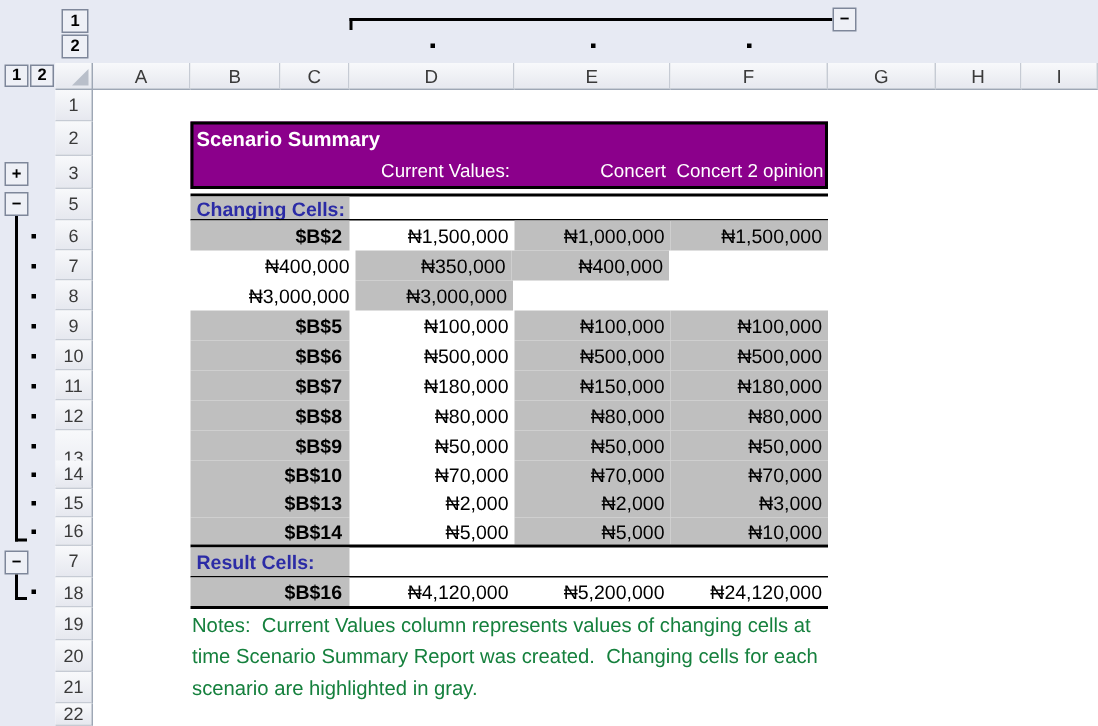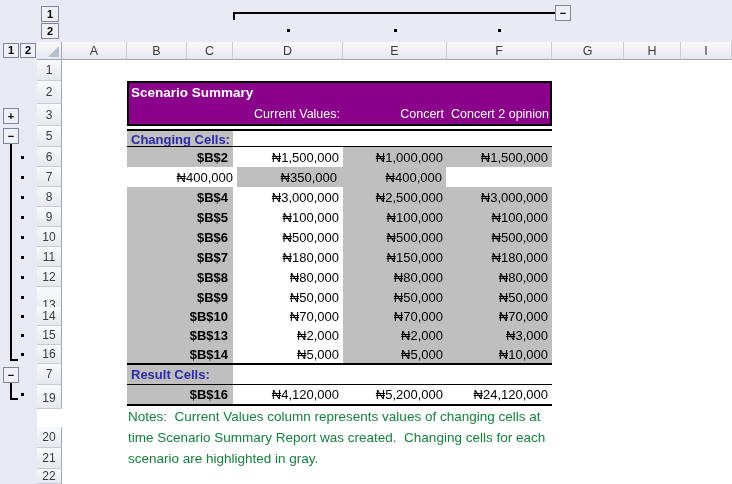--- a/index.html
+++ b/index.html
@@ -115,21 +115,21 @@
     <div class="hdrcell rowhdr" style="left:37px;top:207px;width:25px;height:20px;">9</div>
     <div class="hdrcell rowhdr" style="left:37px;top:227px;width:25px;height:20px;">10</div>
     <div class="hdrcell rowhdr" style="left:37px;top:247px;width:25px;height:20px;">11</div>
     <div class="hdrcell rowhdr" style="left:37px;top:267px;width:25px;height:20px;">12</div>
     <div class="hdrcell rowhdr" style="left:37px;top:287px;width:25px;height:37px;">13</div>
     <div class="hdrcell rowhdr" style="left:37px;top:307px;width:25px;height:19px;">14</div>
     <div class="hdrcell rowhdr" style="left:37px;top:326px;width:25px;height:19px;">15</div>
     <div class="hdrcell rowhdr" style="left:37px;top:345px;width:25px;height:19px;">16</div>
     <div class="hdrcell rowhdr" style="left:37px;top:364px;width:25px;height:21px;">7</div>
     <div class="hdrcell rowhdr" style="left:37px;top:385px;width:25px;height:20px;">18</div>
-    <div class="hdrcell rowhdr" style="left:37px;top:387px;width:25px;height:22px;">19</div>
+    <div class="hdrcell rowhdr" style="left:37px;top:405px;width:25px;height:22px;">19</div>
     <div class="hdrcell rowhdr" style="left:37px;top:427px;width:25px;height:21px;">20</div>
     <div class="hdrcell rowhdr" style="left:37px;top:448px;width:25px;height:21px;">21</div>
     <div class="hdrcell rowhdr" style="left:37px;top:469px;width:25px;height:15px;">22</div>
   </div>
 
 <div class="obtn" style="left:3px;top:108px;width:16px;height:16px;">+</div>
 <div class="obtn" style="left:3px;top:128px;width:16px;height:16px;">−</div>
 <div class="bline" style="left:10px;top:144px;width:2px;height:217px;"></div>
 <div class="bline" style="left:10px;top:359px;width:8px;height:2px;"></div>
 
@@ -167,23 +167,21 @@
       <div class="cell right" style="width:110px;height:20px;">₦1,500,000</div>
       <div class="cell right gray" style="width:104px;height:20px;">₦1,000,000</div>
       <div class="cell right gray" style="width:105px;height:20px;">₦1,500,000</div>
     </div>
     <div class="rowwrap" style="left:127px;top:167px;width:425px;height:20px;">
       <div class="cell right" style="width:110px;height:20px;">₦400,000</div>
       <div class="cell right gray" style="width:104px;height:20px;">₦350,000</div>
       <div class="cell right gray" style="width:105px;height:20px;">₦400,000</div>
     </div>
     <div class="rowwrap" style="left:127px;top:187px;width:425px;height:20px;">
-      <div class="cell gray right cellref" style="width:106px;height:20px;">$B$4</div>
       <div class="cell right" style="width:110px;height:20px;">₦3,000,000</div>
-      <div class="cell right gray" style="width:104px;height:20px;">₦2,500,000</div>
       <div class="cell right gray" style="width:105px;height:20px;">₦3,000,000</div>
     </div>
     <div class="rowwrap" style="left:127px;top:207px;width:425px;height:20px;">
       <div class="cell gray right cellref" style="width:106px;height:20px;">$B$5</div>
       <div class="cell right" style="width:110px;height:20px;">₦100,000</div>
       <div class="cell right gray" style="width:104px;height:20px;">₦100,000</div>
       <div class="cell right gray" style="width:105px;height:20px;">₦100,000</div>
     </div>
     <div class="rowwrap" style="left:127px;top:227px;width:425px;height:20px;">
       <div class="cell gray right cellref" style="width:106px;height:20px;">$B$6</div>

